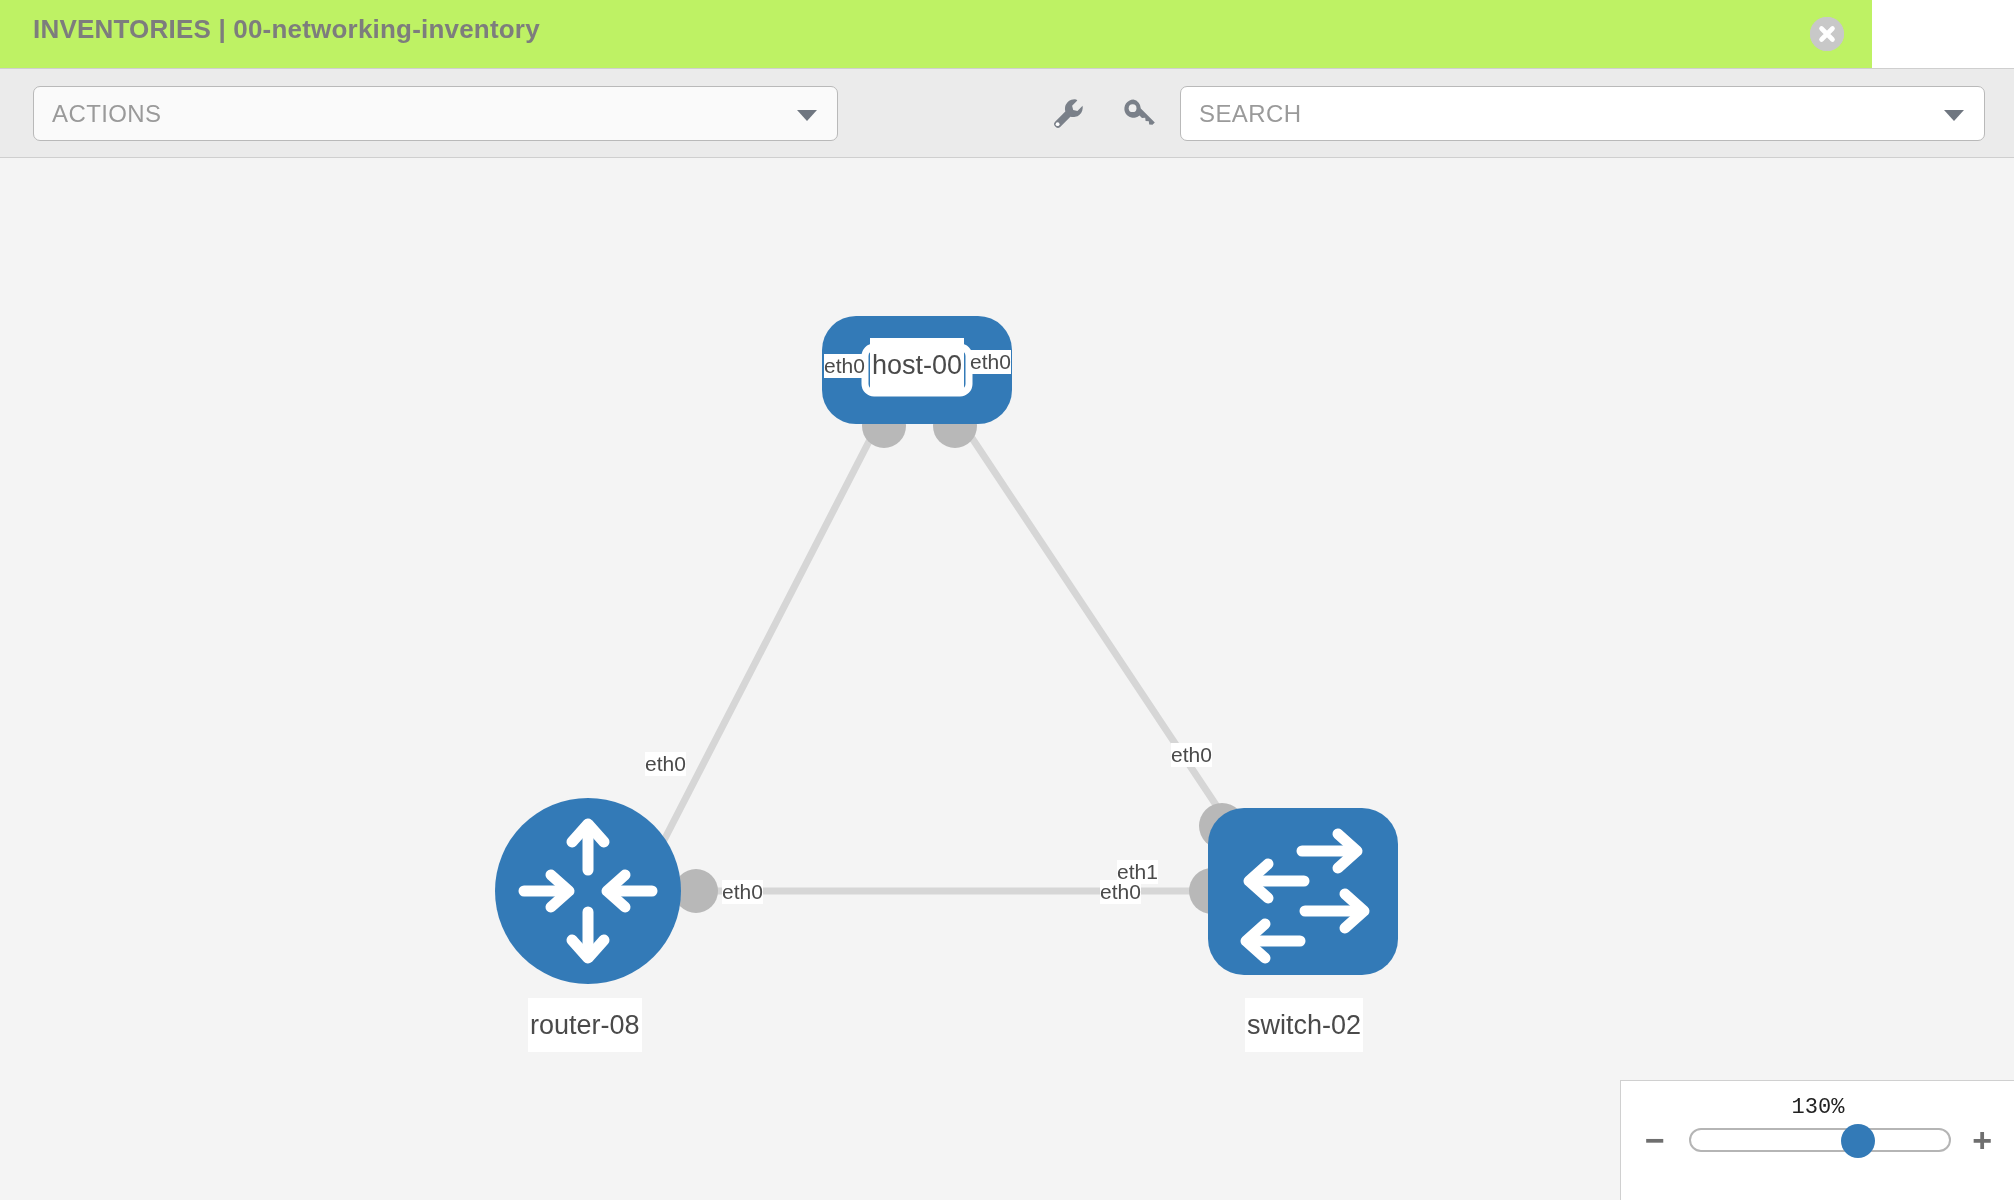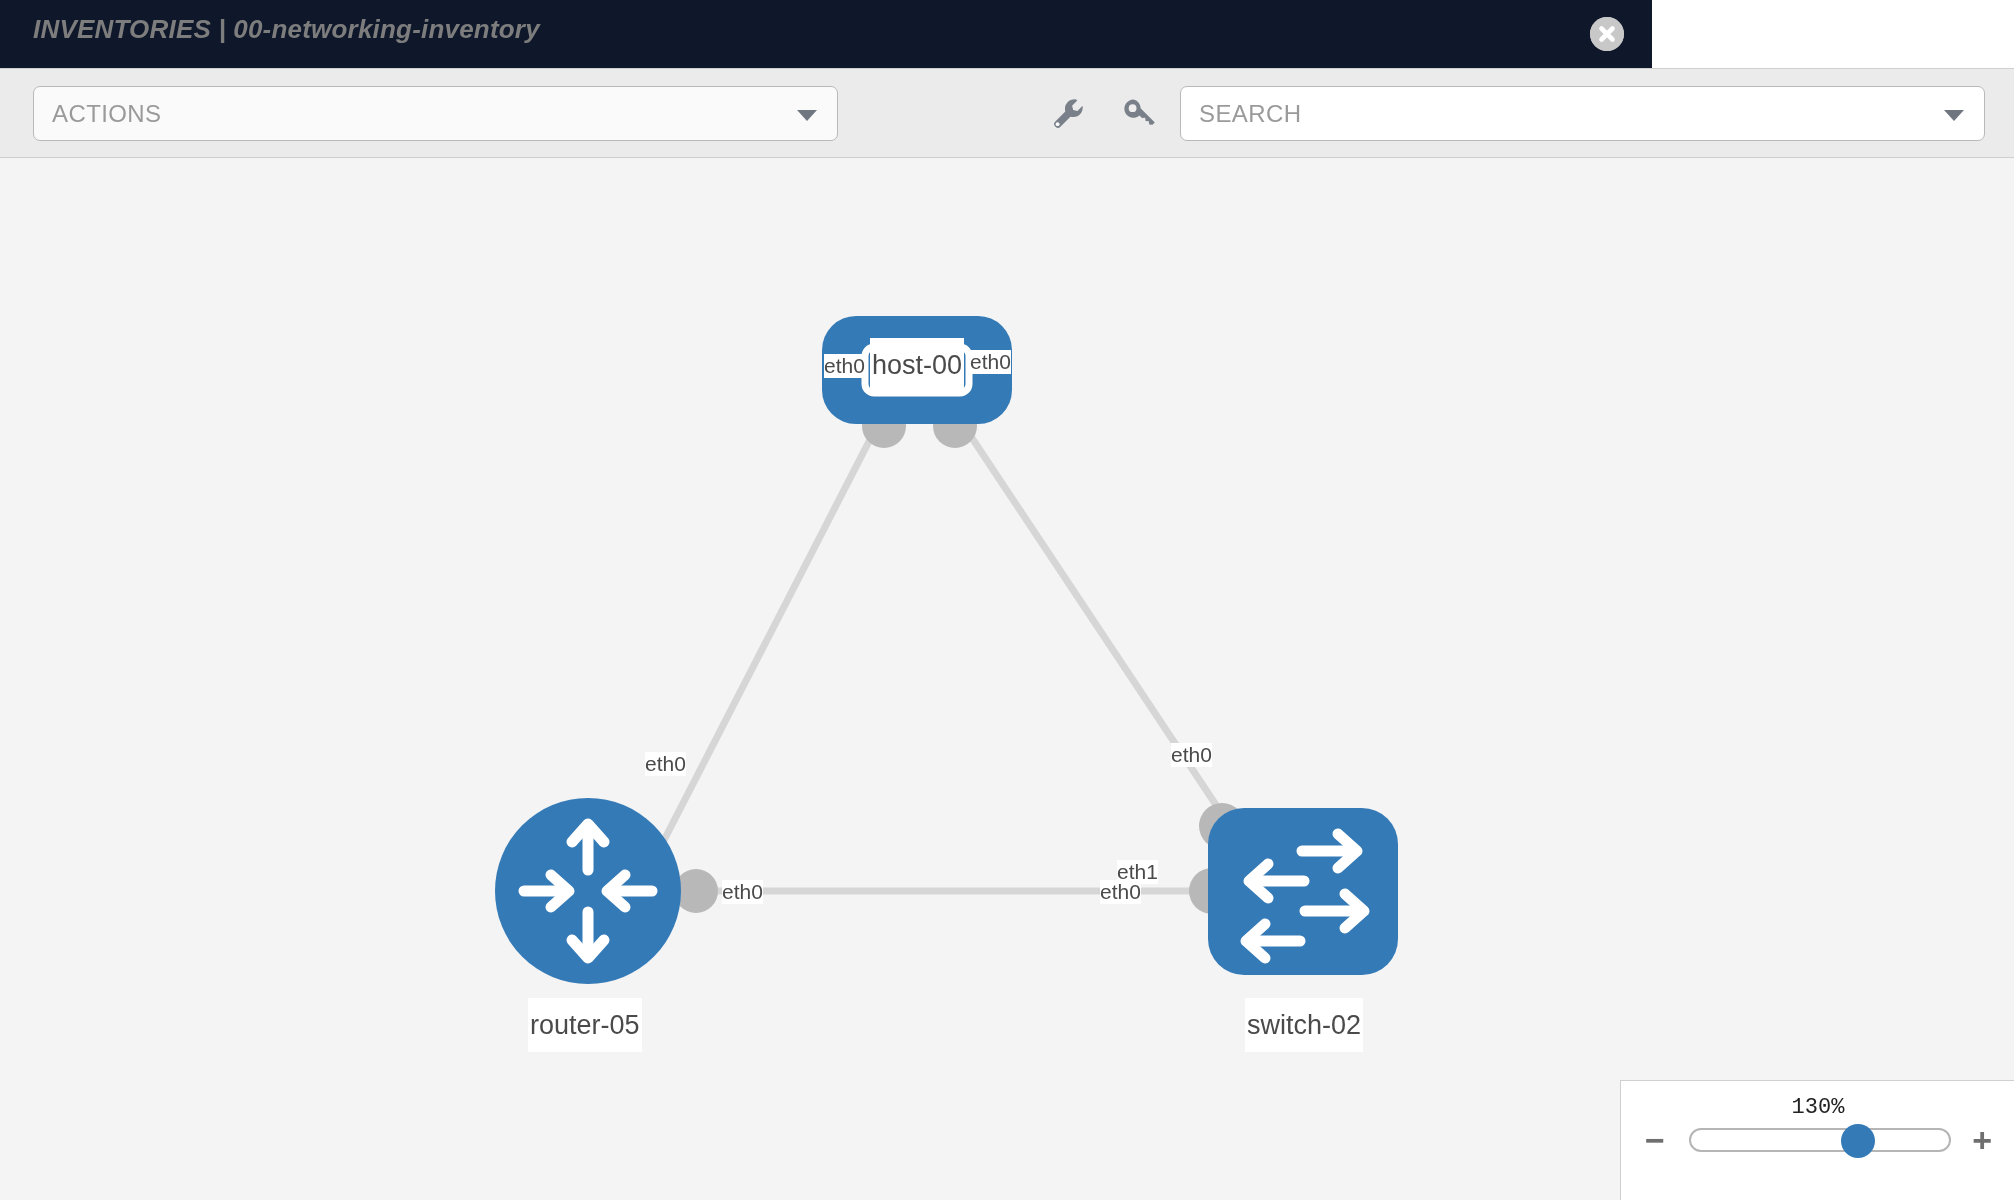--- a/index.html
+++ b/index.html
@@ -7,23 +7,22 @@
     width: 2014px; height: 1200px;
     font-family: "Liberation Sans", sans-serif;
     background: #ffffff;
     overflow: hidden;
   }
 
   #app { position: relative; width: 2014px; height: 1200px; background:#ffffff; }
 
   
   .header {
-    position: absolute; left: 0; top: 0; width: 1652px; height: 68px;
-    background: #0f172a;
-    font-style: italic;
+    position: absolute; left: 0; top: 0; width: 1872px; height: 68px;
+    background: #bef264;
   }
   .page-title {
     position: absolute; left: 33px; top: 14px;
     font-size: 26px; font-weight: bold; color: #7d7d7d;
     letter-spacing: 0.2px; white-space: nowrap;
   }
   .close-btn {
     position: absolute; right: 28px; top: 17px;
     width: 34px; height: 34px; border-radius: 50%;
     background: #c8c8c8; cursor: pointer;
@@ -245,21 +244,21 @@
           <path d="M1305 753 L1362 753"></path>
           <path d="M1345 736 L1364 753 L1345 770"></path>
 
           <path d="M1300 783 L1248 783"></path>
           <path d="M1265 766 L1246 783 L1265 800"></path>
         </g>
       </g>
     </svg>
 
     <div class="node-label" style="left:870px; top:180px;">host-00</div>
-    <div class="node-label" style="left:528px; top:840px;">router-05</div>
+    <div class="node-label" style="left:528px; top:840px;">router-08</div>
     <div class="node-label" style="left:1245px; top:840px;">switch-02</div>
 
     <div class="iface-label" style="left:824px; top:196px;">eth0</div>
     <div class="iface-label" style="left:970px; top:192px;">eth0</div>
     <div class="iface-label" style="left:645px; top:594px;">eth0</div>
     <div class="iface-label" style="left:1171px; top:585px;">eth0</div>
     <div class="iface-label" style="left:722px; top:722px;">eth0</div>
     <div class="iface-label" style="left:1100px; top:722px;">eth0</div>
     <div class="iface-label" style="left:1117px; top:702px;">eth1</div>
   </div>

